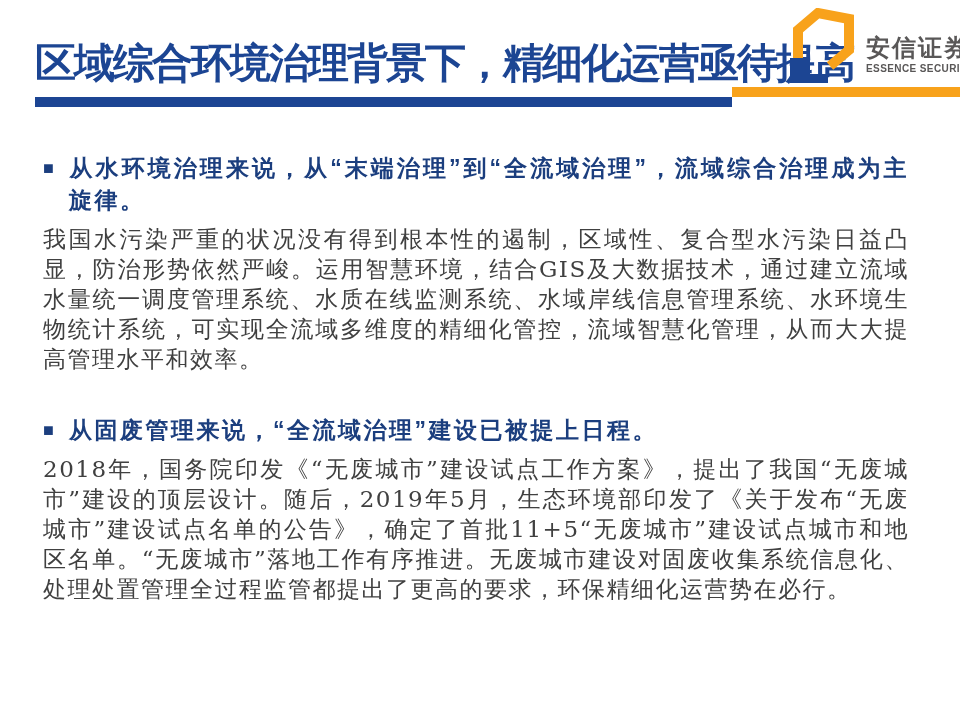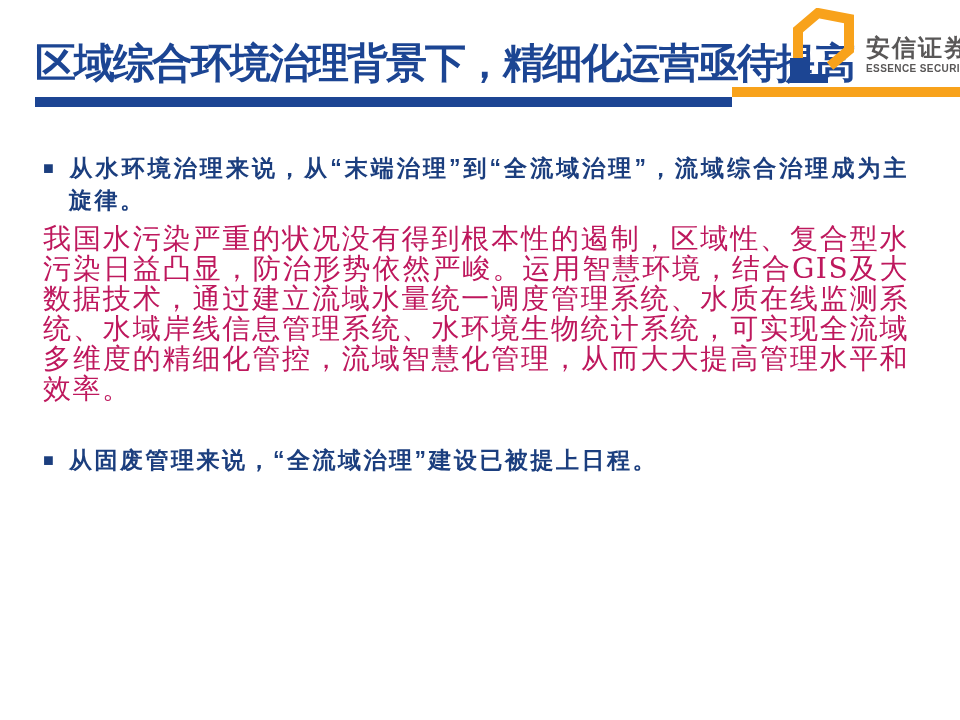--- a/index.html
+++ b/index.html
@@ -105,24 +105,24 @@
   .bullet-square {
     display: inline-block;
     width: 26px;
     text-indent: 0;
     font-size: 18px;
     vertical-align: 2px;
     color: #1B3E7E;
   }
   .body-text {
     margin: 0 0 40px 0;
-    font-size: 28px;
+    font-size: 23px;
     line-height: 30px;
     letter-spacing: 1.5px;
-    color: #be185d;
+    color: #404040;
     font-weight: 400;
     text-align: justify;
     font-family: "DejaVu Serif", serif;
   }
   section:last-child .body-text { margin-bottom: 0; }
 </style>
 </head>
 <body>
 
 <div class="slide">
@@ -154,16 +154,17 @@
       <h2 class="bullet-heading">
         <span class="bullet-square">■</span><span>从水环境治理来说，从“末端治理”到“全流域治理”，流域综合治理成为主旋律。</span>
       </h2>
       <p class="body-text">我国水污染严重的状况没有得到根本性的遏制，区域性、复合型水污染日益凸显，防治形势依然严峻。运用智慧环境，结合GIS及大数据技术，通过建立流域水量统一调度管理系统、水质在线监测系统、水域岸线信息管理系统、水环境生物统计系统，可实现全流域多维度的精细化管控，流域智慧化管理，从而大大提高管理水平和效率。</p>
     </section>
 
     <section>
       <h2 class="bullet-heading">
         <span class="bullet-square">■</span><span>从固废管理来说，“全流域治理”建设已被提上日程。</span>
       </h2>
+      <p class="body-text">2018年，国务院印发《“无废城市”建设试点工作方案》，提出了我国“无废城市”建设的顶层设计。随后，2019年5月，生态环境部印发了《关于发布“无废城市”建设试点名单的公告》，确定了首批11+5“无废城市”建设试点城市和地区名单。“无废城市”落地工作有序推进。无废城市建设对固废收集系统信息化、处理处置管理全过程监管都提出了更高的要求，环保精细化运营势在必行。</p>
     </section>
 
   </main>
 </div>
 
 </body></html>

